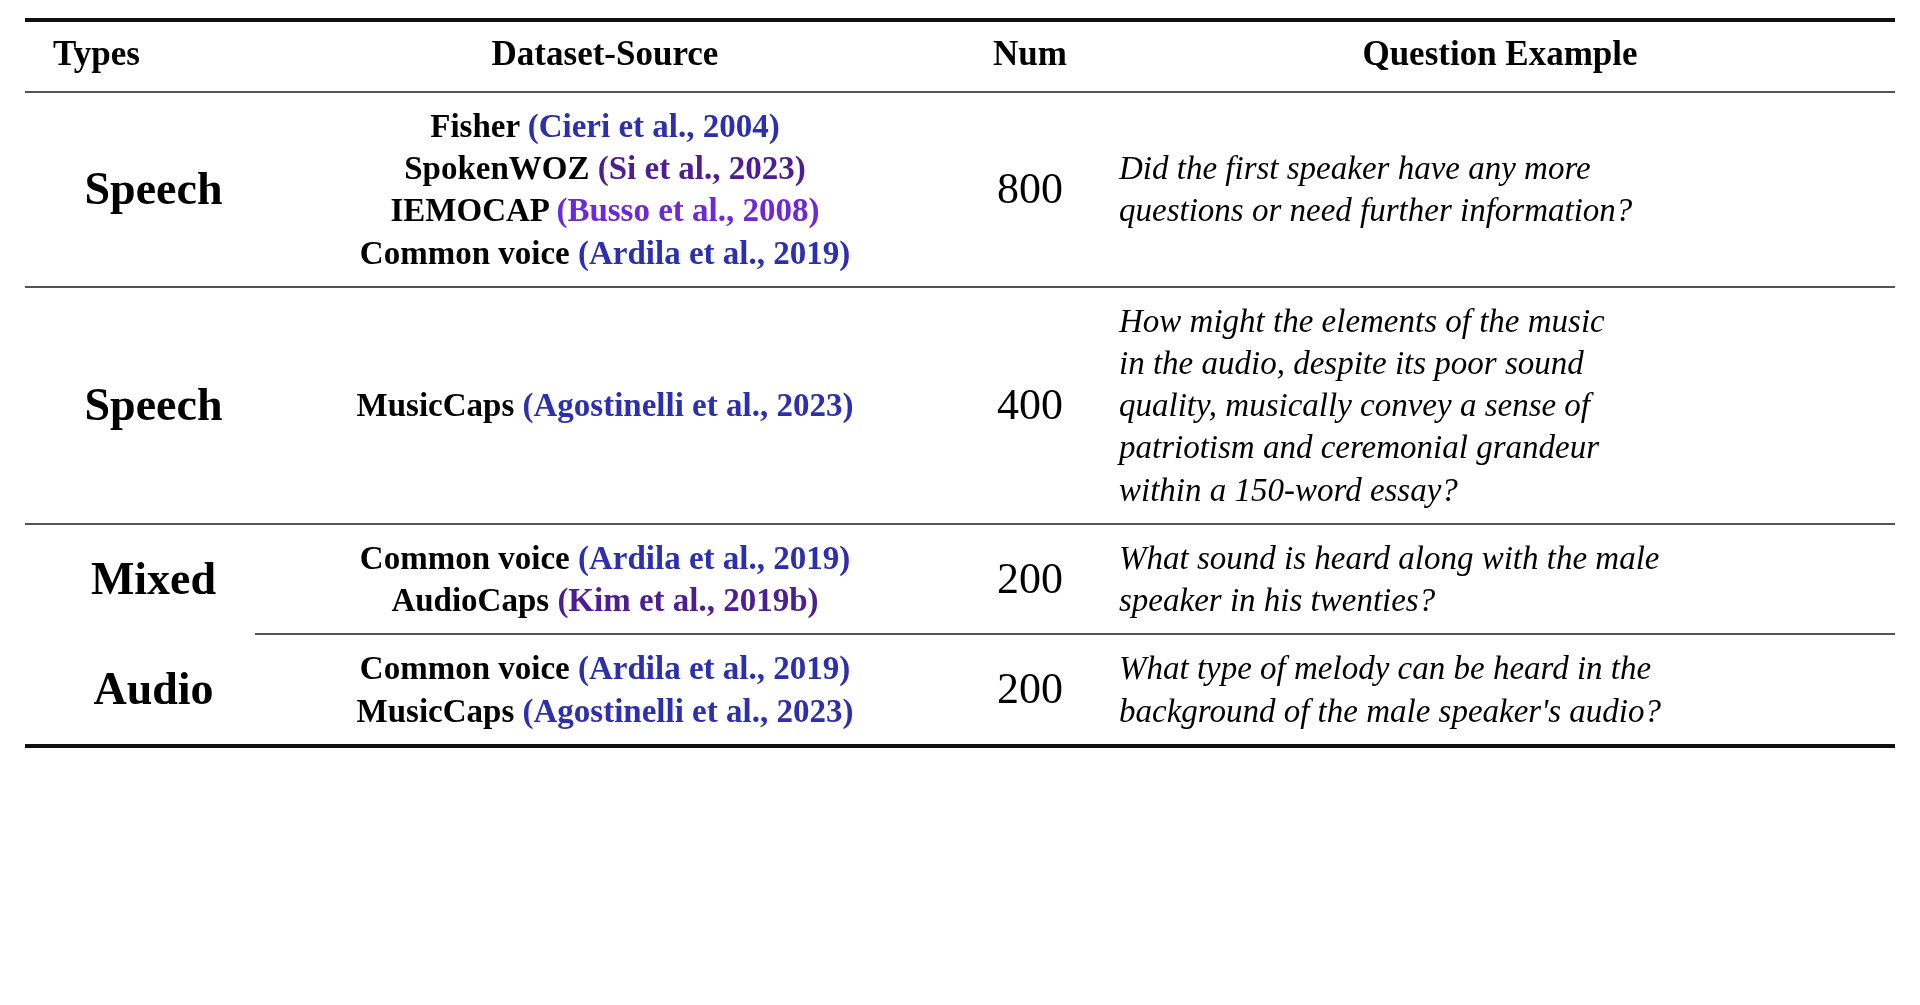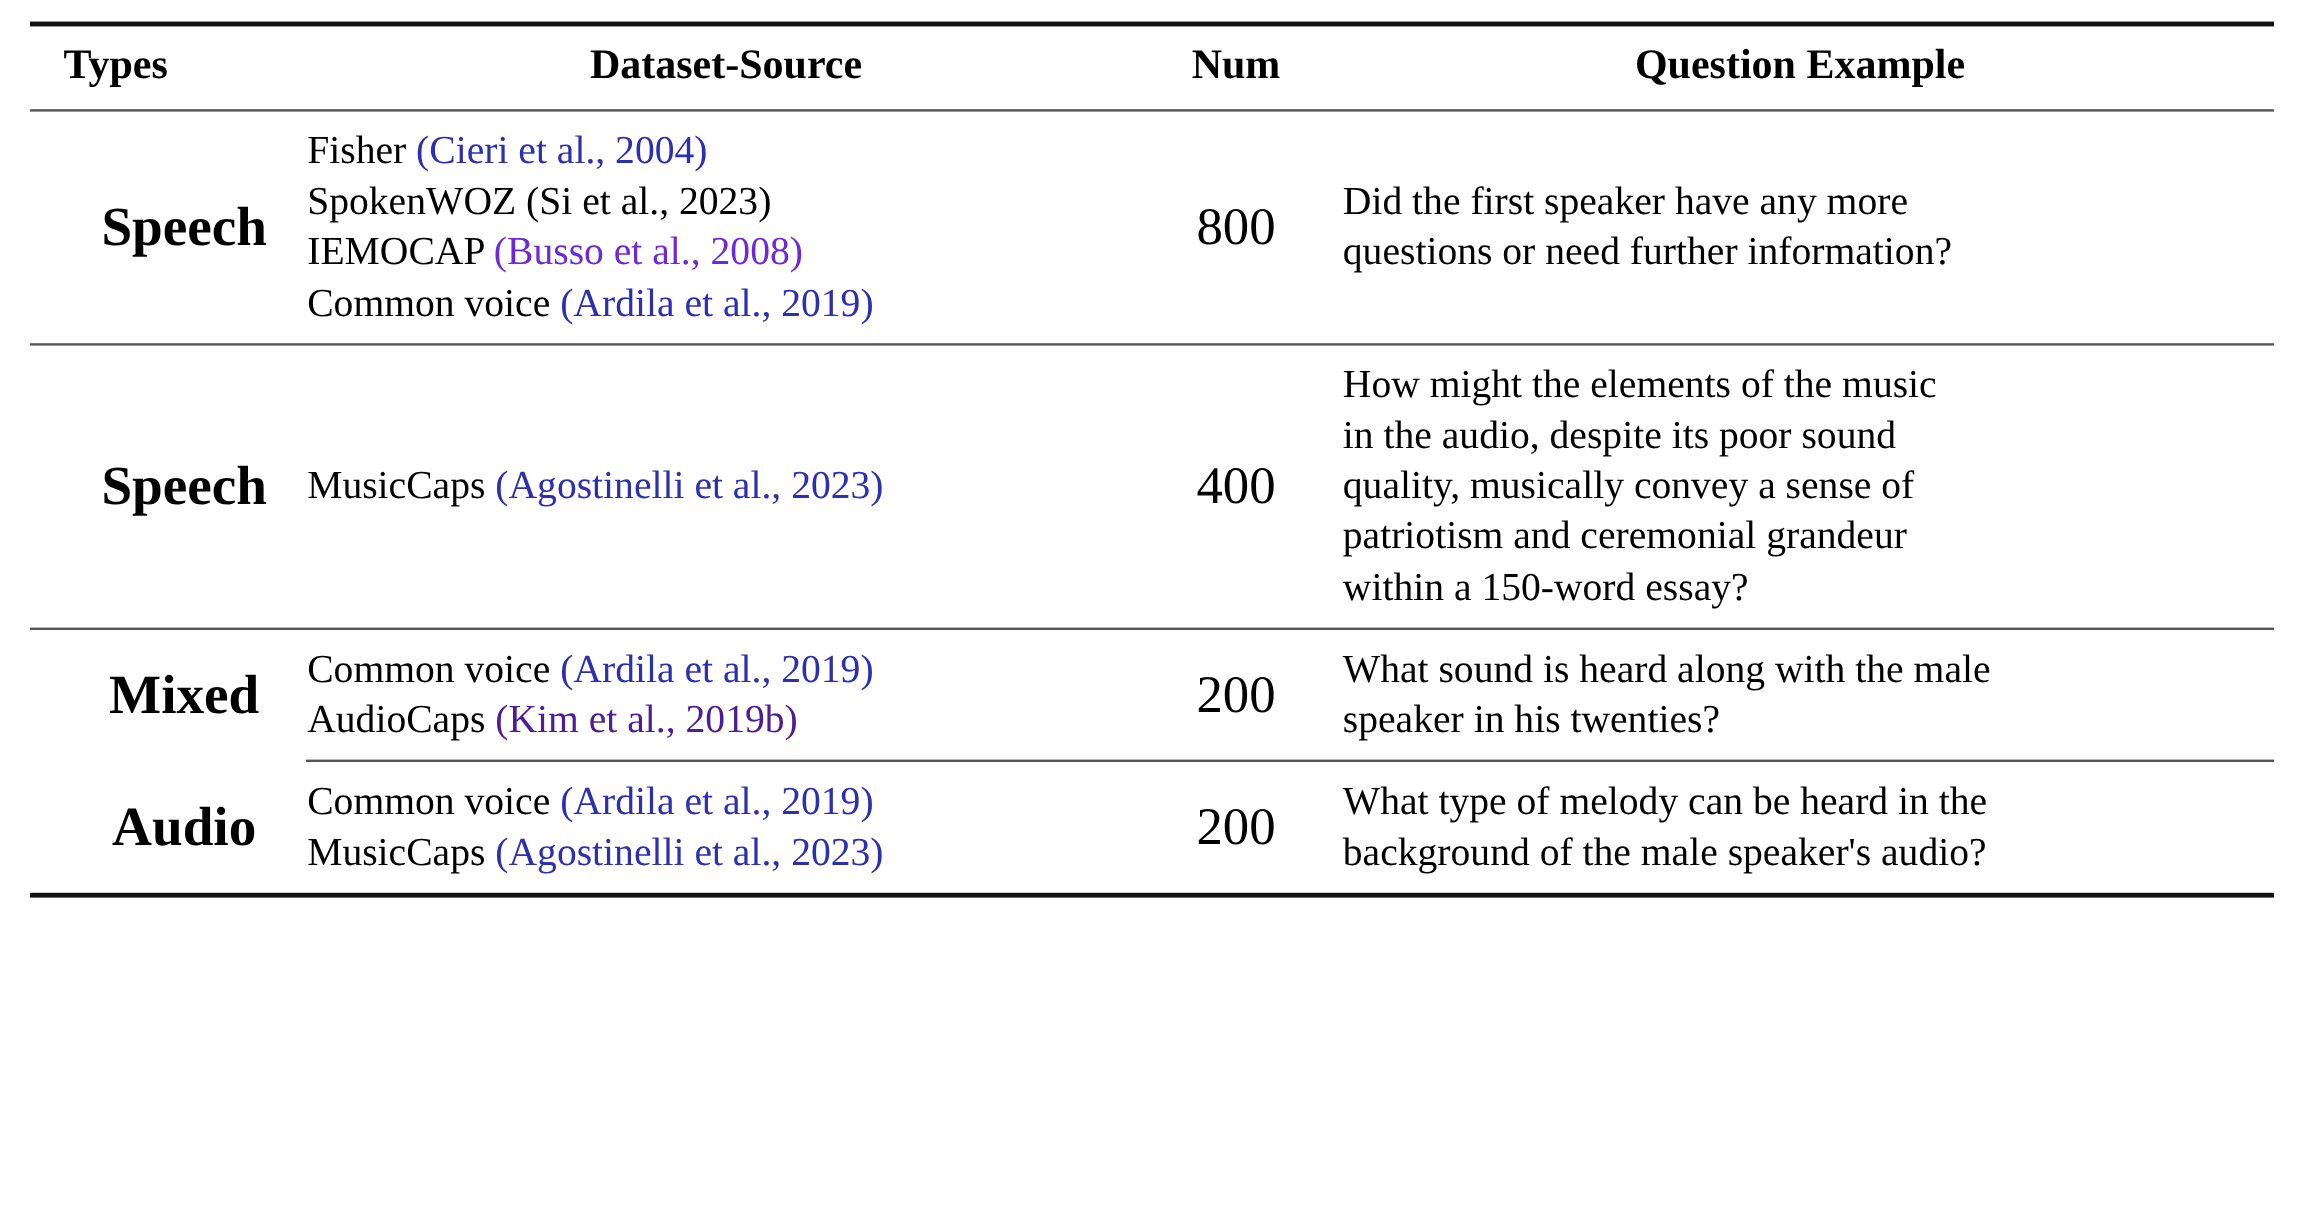--- a/index.html
+++ b/index.html
@@ -60,33 +60,35 @@
     padding-bottom: 12px;
   }
   td.cell-type {
     font-weight: bold;
     text-align: center;
     padding-left: 28px;
     font-size: 46px;
     white-space: nowrap;
   }
   td.cell-src {
+    text-align: center;
+    font-weight: bold;
   }
   td.cell-num {
     text-align: center;
     font-size: 44px;
   }
   td.cell-q {
     text-align: left;
     padding-left: 14px;
     padding-right: 10px;
   }
 
   .src-line { white-space: nowrap; }
-  .q-line   { white-space: nowrap; }
+  .q-line   { white-space: nowrap; font-style: italic; }
 
   .cite { color: #2b2fb0; }
 </style>
 </head>
 <body>
 
 <div id="table-wrap">
   <table class="paper-table">
     <colgroup>
       <col class="c-type">
@@ -100,21 +102,21 @@
         <th>Dataset-Source</th>
         <th>Num</th>
         <th>Question Example</th>
       </tr>
     </thead>
     <tbody id="table-body">
         <tr class="body-row">
           <td class="cell-type">Speech</td>
           <td class="cell-src">
             <div class="src-line"><span>Fisher</span> <span class="cite" style="color: rgb(43, 47, 176);">(Cieri et al., 2004)</span></div>
-            <div class="src-line"><span>SpokenWOZ</span> <span class="cite" style="color: #000000;">(Si et al., 2023)</span></div>
+            <div class="src-line"><span>SpokenWOZ</span> <span class="cite" style="color: #4c1d95;">(Si et al., 2023)</span></div>
             <div class="src-line"><span>IEMOCAP</span> <span class="cite" style="color: #6d28d9;">(Busso et al., 2008)</span></div>
             <div class="src-line"><span>Common voice</span> <span class="cite" style="color: rgb(43, 47, 176);">(Ardila et al., 2019)</span></div>
           </td>
           <td class="cell-num">800</td>
           <td class="cell-q">
             <div class="q-line">Did the first speaker have any more</div>
             <div class="q-line">questions or need further information?</div>
           </td>
         </tr>
         <tr class="body-row">

